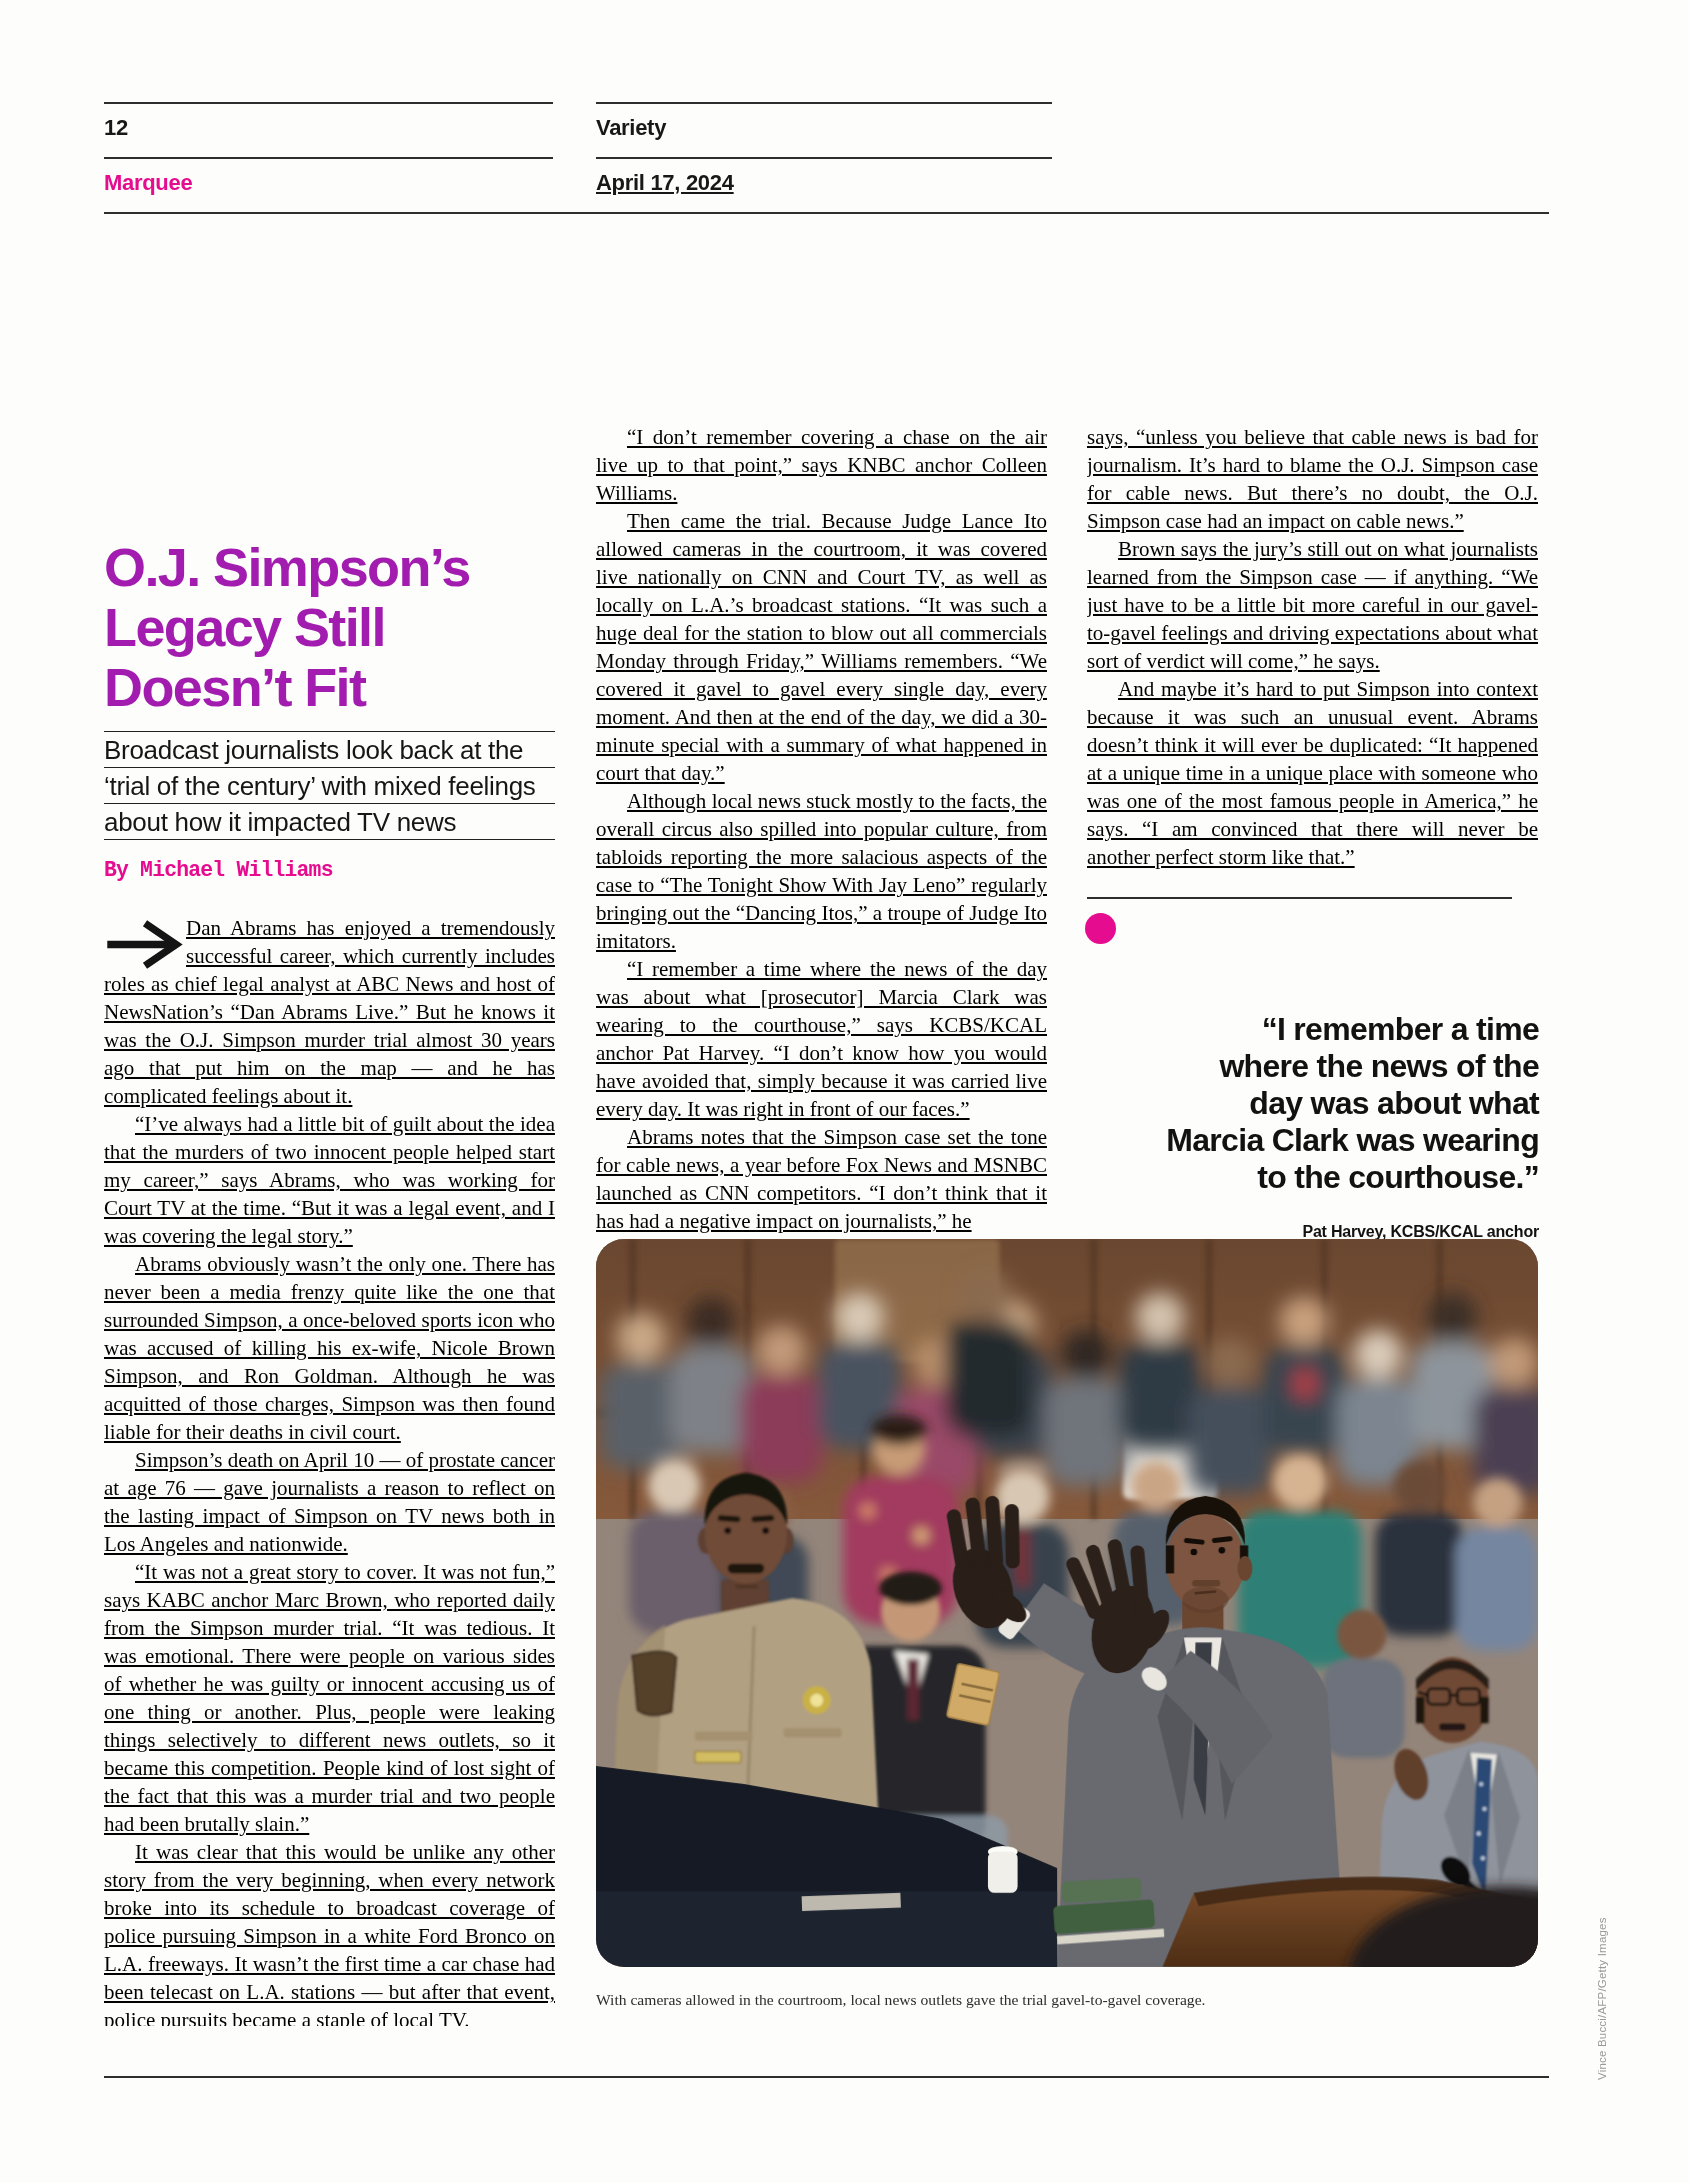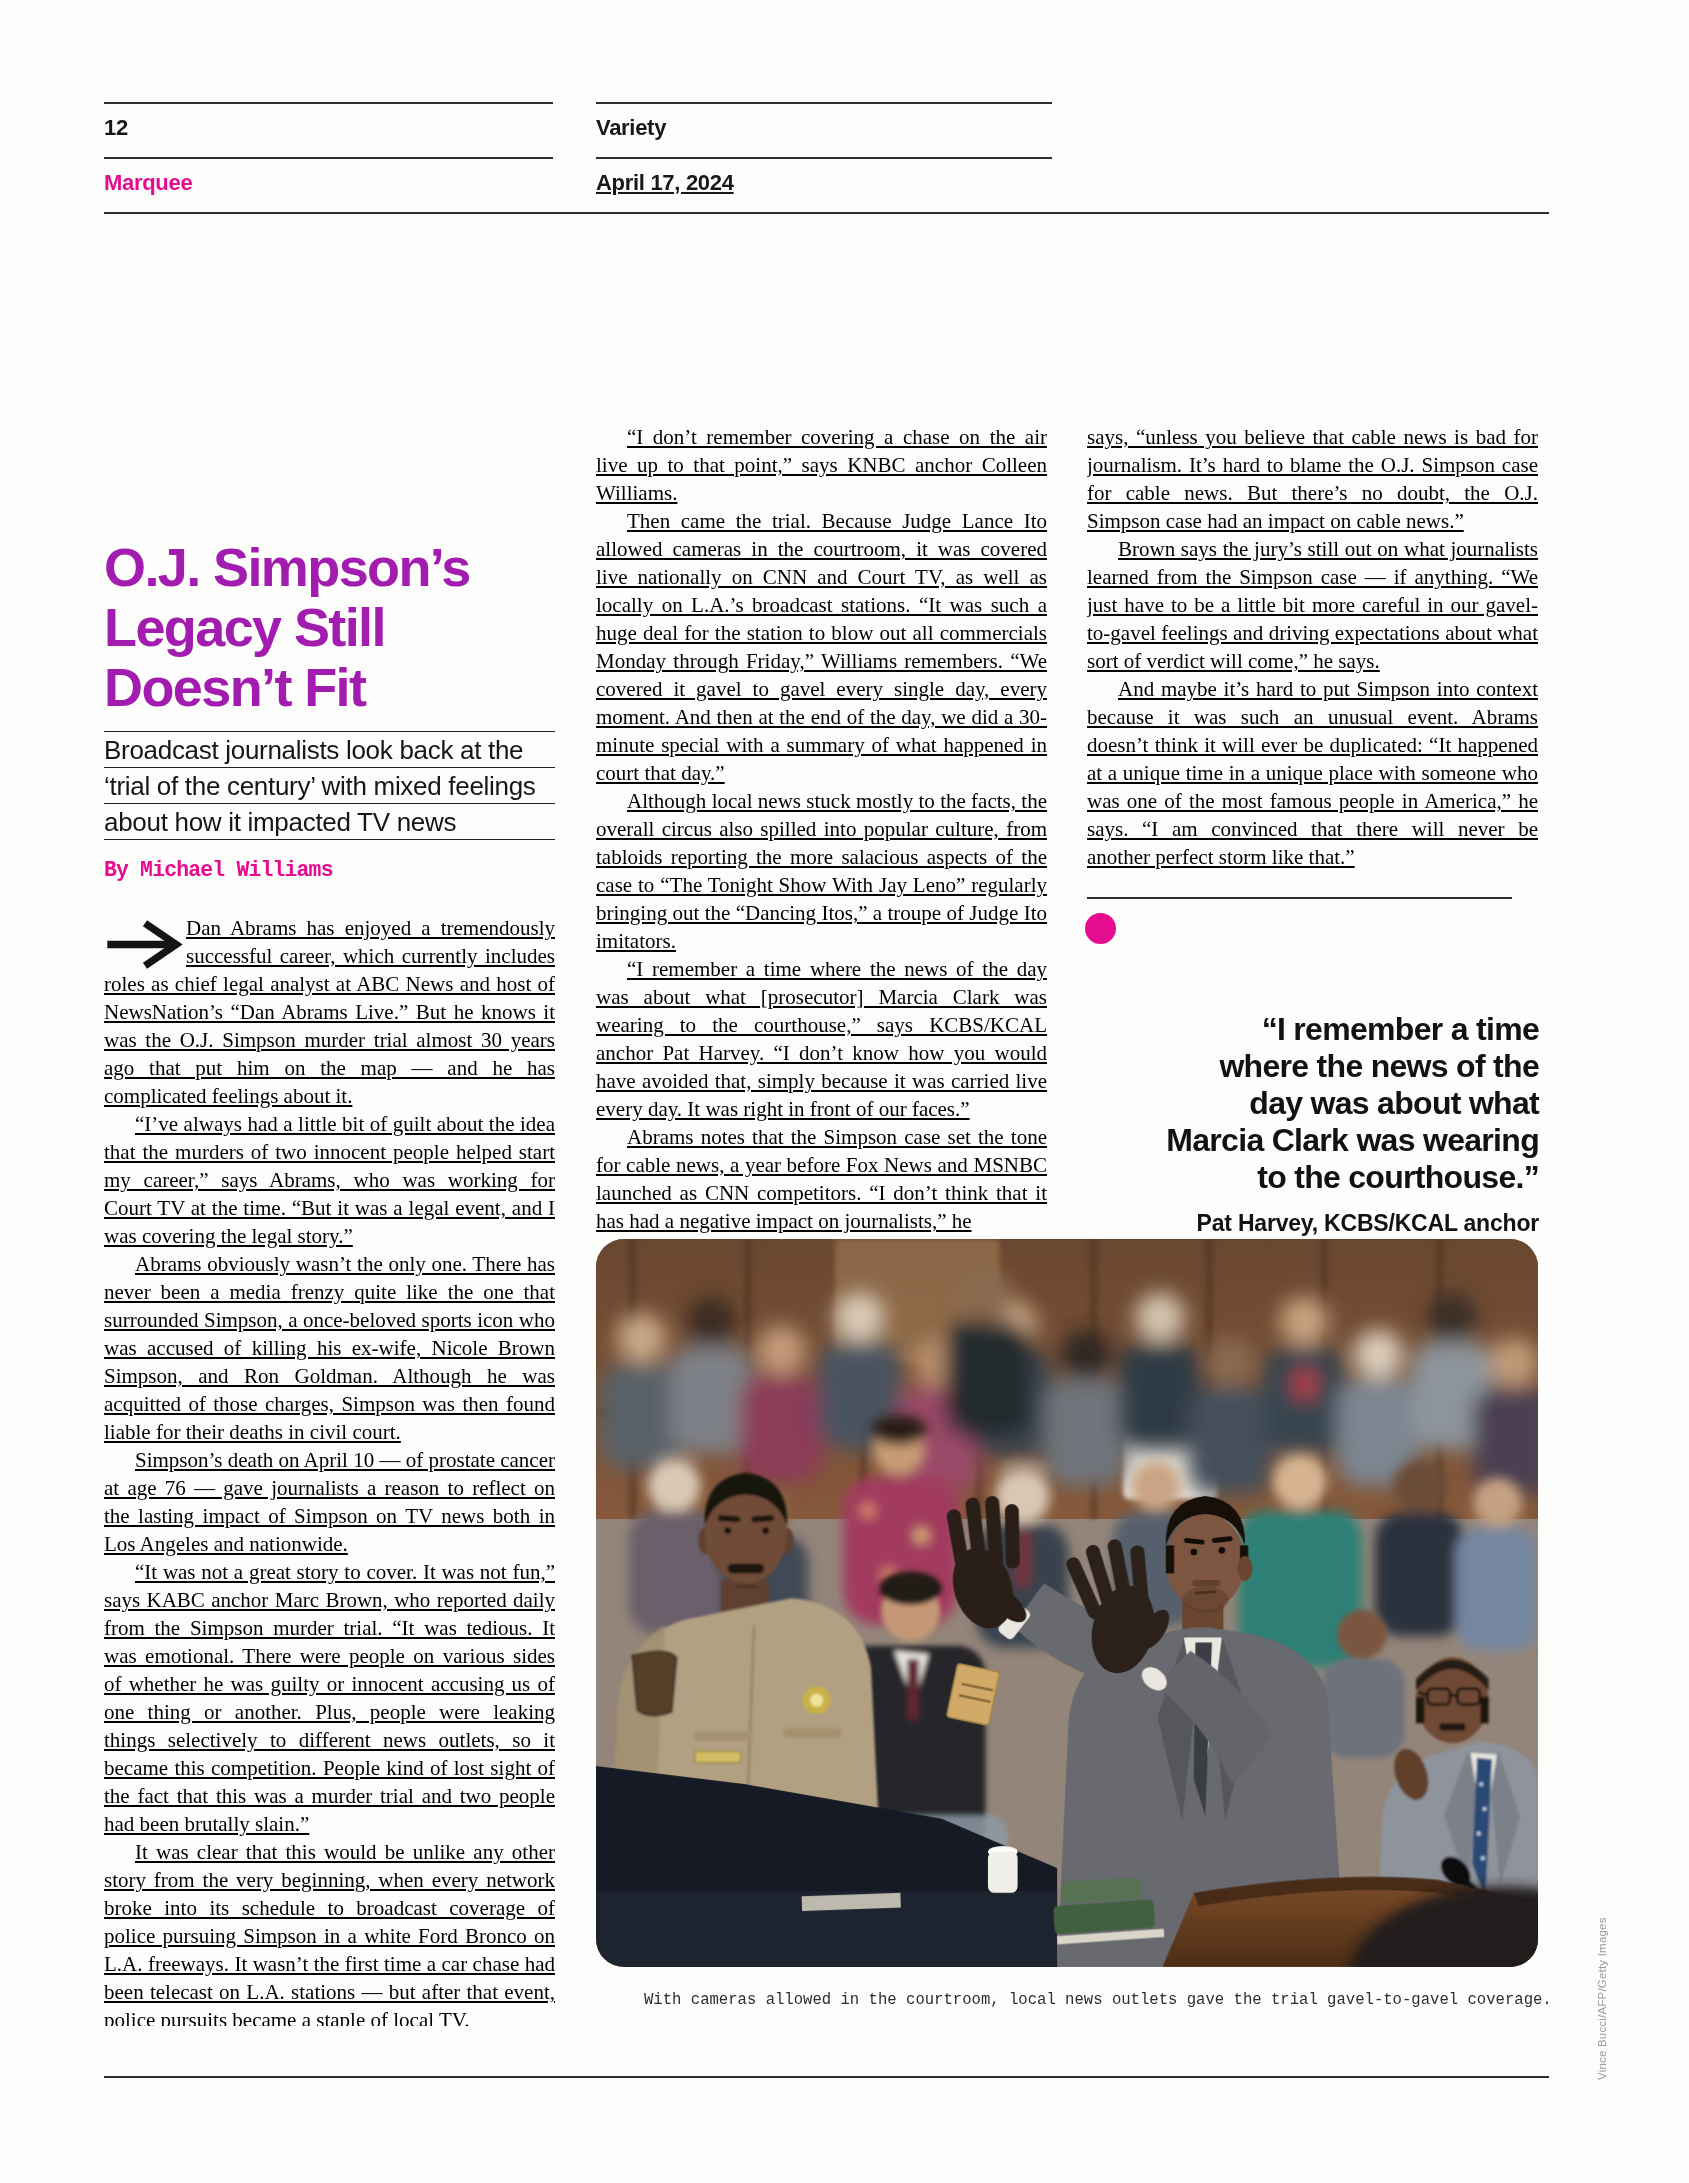--- a/index.html
+++ b/index.html
@@ -54,32 +54,32 @@
   .pq-rule { position:absolute; left:1087px; top:897px; width:425px; height:1.6px; background:#2e2e2e; }
   .accent-dot {
     position:absolute; left:1085px; top:913px; width:31px; height:31px;
     border-radius:50%; background:var(--pink);
   }
   .pullquote {
     position:absolute; left:1073px; top:1011px; width:466px;
     font-size:32px; line-height:37px; font-weight:bold; letter-spacing:-0.7px; color:#121212;text-align:right;
   }
   .pullquote .qtext { display:block; padding-left:20px; text-indent:-20px; }
-  .pullquote .attr  { display:block; padding-left:20px; font-size:23px; line-height:25px; margin-top:15px; letter-spacing:-0.2px; }
+  .pullquote .attr  { display:block; padding-left:20px; font-size:16px; line-height:25px; margin-top:23px; letter-spacing:-0.2px; }
 
   
   .photo {
     position:absolute; left:596px; top:1239px; width:942px; height:728px;
     border-radius:28px; overflow:hidden; background:#8d7d72;
   }
   .photo svg { display:block; width:100%; height:100%; }
 
   .caption {
     position:absolute; left:596px; top:1991px; width:964px;
-    font-family:Liberation Mono, monospace; font-size:15.6px; letter-spacing:0px; color:#2d2d2d;margin-left:48px;
+    font-family:Liberation Serif, serif; font-size:15.6px; letter-spacing:0px; color:#2d2d2d;
   }
 
   .credit {
     position:absolute; left:1596px; top:1879px; height:201px;
     writing-mode:vertical-rl; transform:rotate(180deg);
     font-size:11.5px; letter-spacing:0.2px; color:#9a9a9a; white-space:nowrap;
   }
 </style>
 </head>
 <body>

